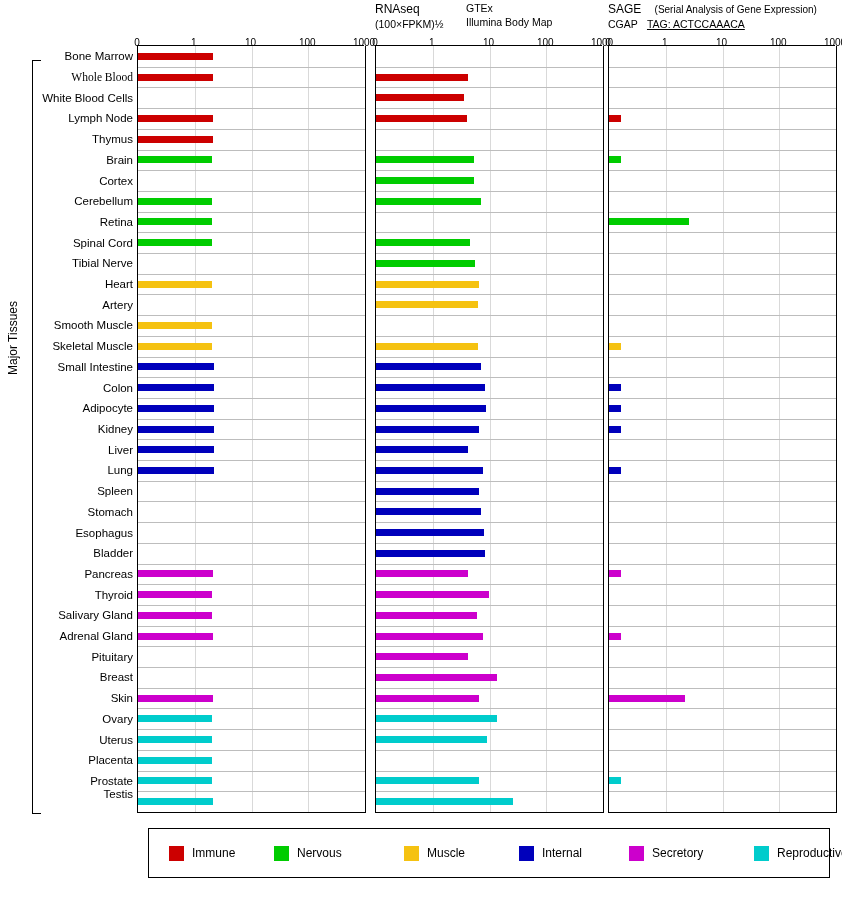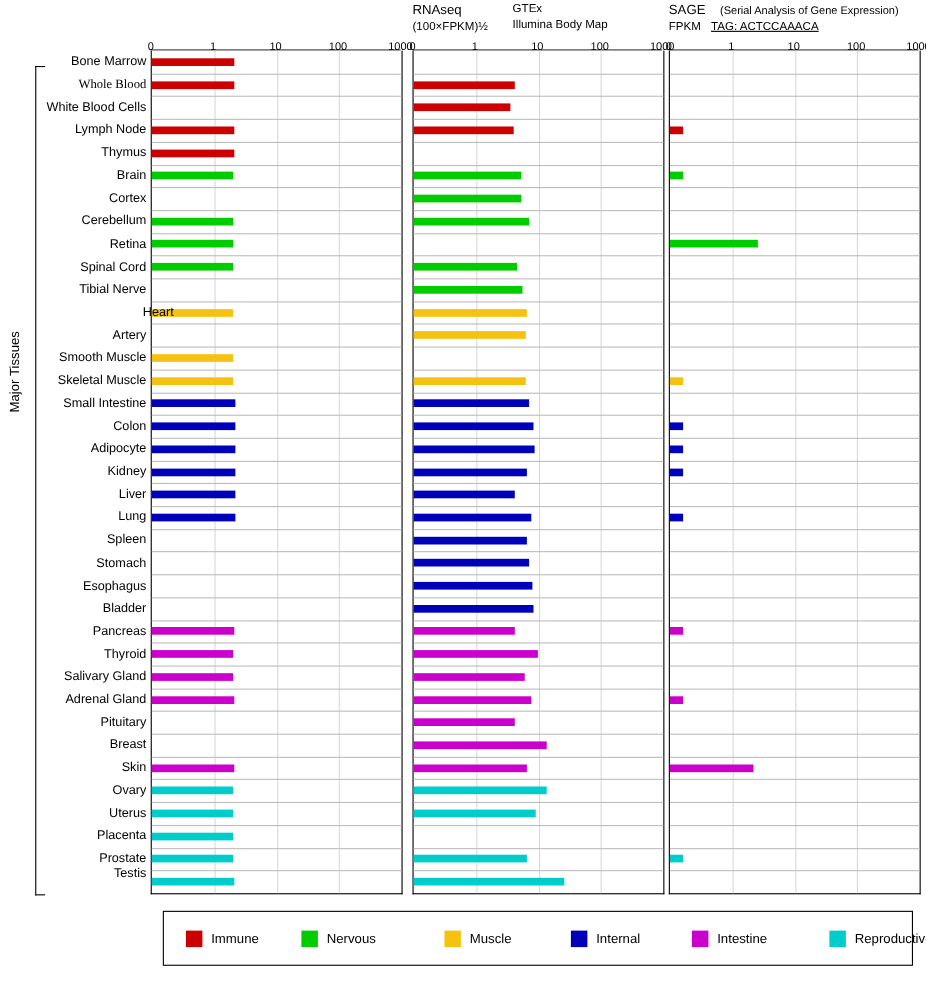--- a/index.html
+++ b/index.html
@@ -48,21 +48,21 @@
     <div class="hd-blue hd-sub">GTEx</div>
     <div class="hd-sub" style="margin-top:2px;">Illumina Body Map</div>
   </div>
 
   <div class="panel-head" style="left:608px;top:2px;">
     <div>
       <span class="hd-title">SAGE</span>
       <span class="hd-sm" style="margin-left:10px;">(Serial Analysis of Gene Expression)</span>
     </div>
     <div style="margin-top:2px;">
-      <span class="hd-blue hd-sub">FPKM</span>
+      <span class="hd-blue hd-sub">CGAP</span>
       <span class="hd-blue hd-sub" style="margin-left:6px;text-decoration:underline;">TAG: ACTCCAAACA</span>
     </div>
   </div>
 
   <div class="axis-title" style="top:375px;">Major Tissues</div>
   <div class="bracket"></div>
 
   <div id="dyn">
       <div class="axis" style="left: 137px; width: 227px;">
         <span class="tick" style="left: 0px;">0</span>
@@ -286,21 +286,21 @@
       <div class="tissue-label" style="top: 77.0541px; right: 709px; font-family: Liberation Serif, serif;">Whole Blood</div>
       <div class="tissue-label" style="top: 97.7568px; right: 709px;">White Blood Cells</div>
       <div class="tissue-label" style="top: 118.459px; right: 709px;">Lymph Node</div>
       <div class="tissue-label" style="top: 139.162px; right: 709px;">Thymus</div>
       <div class="tissue-label" style="top: 159.865px; right: 709px;">Brain</div>
       <div class="tissue-label" style="top: 180.568px; right: 709px;">Cortex</div>
       <div class="tissue-label" style="top: 201.27px; right: 709px;">Cerebellum</div>
       <div class="tissue-label" style="top: 221.973px; right: 709px;">Retina</div>
       <div class="tissue-label" style="top: 242.676px; right: 709px;">Spinal Cord</div>
       <div class="tissue-label" style="top: 263.378px; right: 709px;">Tibial Nerve</div>
-      <div class="tissue-label" style="top: 284.081px; right: 684px; margin-left: 33px;">Heart</div>
+      <div class="tissue-label" style="top: 284.081px; right: 709px; margin-left: 33px;">Heart</div>
       <div class="tissue-label" style="top: 304.784px; right: 709px;">Artery</div>
       <div class="tissue-label" style="top: 325.486px; right: 709px;">Smooth Muscle</div>
       <div class="tissue-label" style="top: 346.189px; right: 709px;">Skeletal Muscle</div>
       <div class="tissue-label" style="top: 366.892px; right: 709px;">Small Intestine</div>
       <div class="tissue-label" style="top: 387.595px; right: 709px;">Colon</div>
       <div class="tissue-label" style="top: 408.297px; right: 709px;">Adipocyte</div>
       <div class="tissue-label" style="top: 429px; right: 709px;">Kidney</div>
       <div class="tissue-label" style="top: 449.703px; right: 709px;">Liver</div>
       <div class="tissue-label" style="top: 470.405px; right: 709px;">Lung</div>
       <div class="tissue-label" style="top: 491.108px; right: 709px;">Spleen</div>
@@ -334,21 +334,21 @@
         <div class="legend-item" style="left: 255px;">
           <span class="swatch" style="background: rgb(245, 194, 17);"></span>
           <span>Muscle</span>
         </div>
         <div class="legend-item" style="left: 370px;">
           <span class="swatch" style="background: rgb(0, 0, 187);"></span>
           <span>Internal</span>
         </div>
         <div class="legend-item" style="left: 480px;">
           <span class="swatch" style="background: rgb(204, 0, 204);"></span>
-          <span>Intestine</span>
+          <span>Secretory</span>
         </div>
         <div class="legend-item" style="left: 605px;">
           <span class="swatch" style="background: rgb(0, 204, 204);"></span>
           <span>Reproductive</span>
         </div>
       </div>
   </div>
 
 </div>
 

